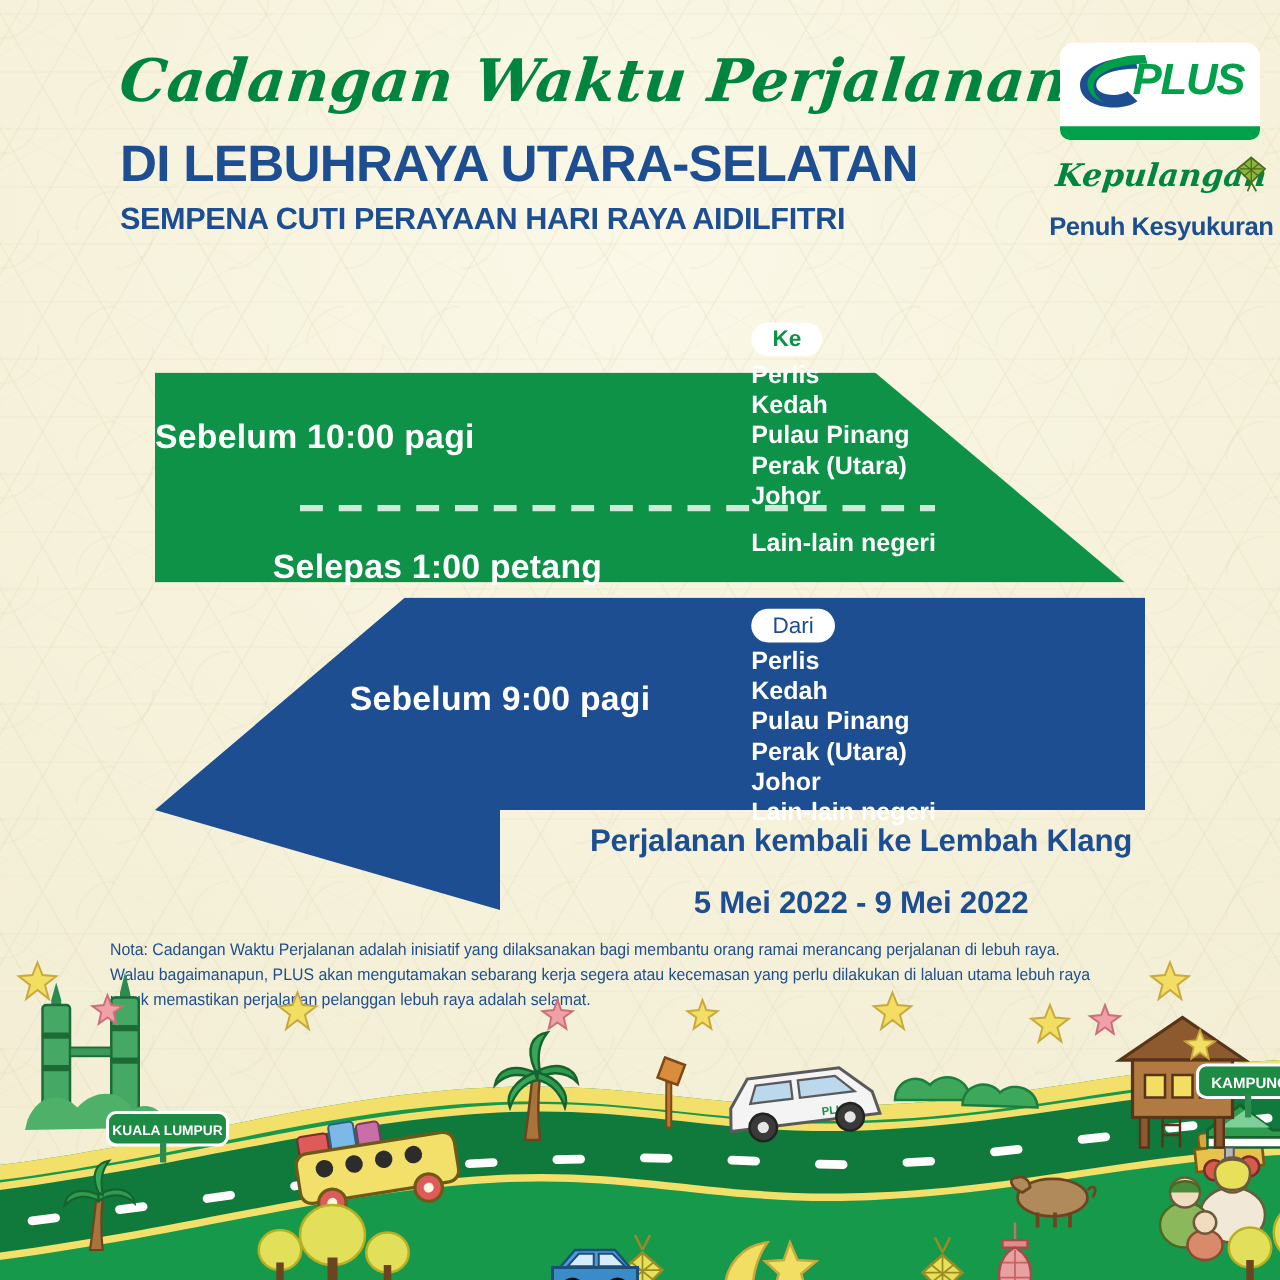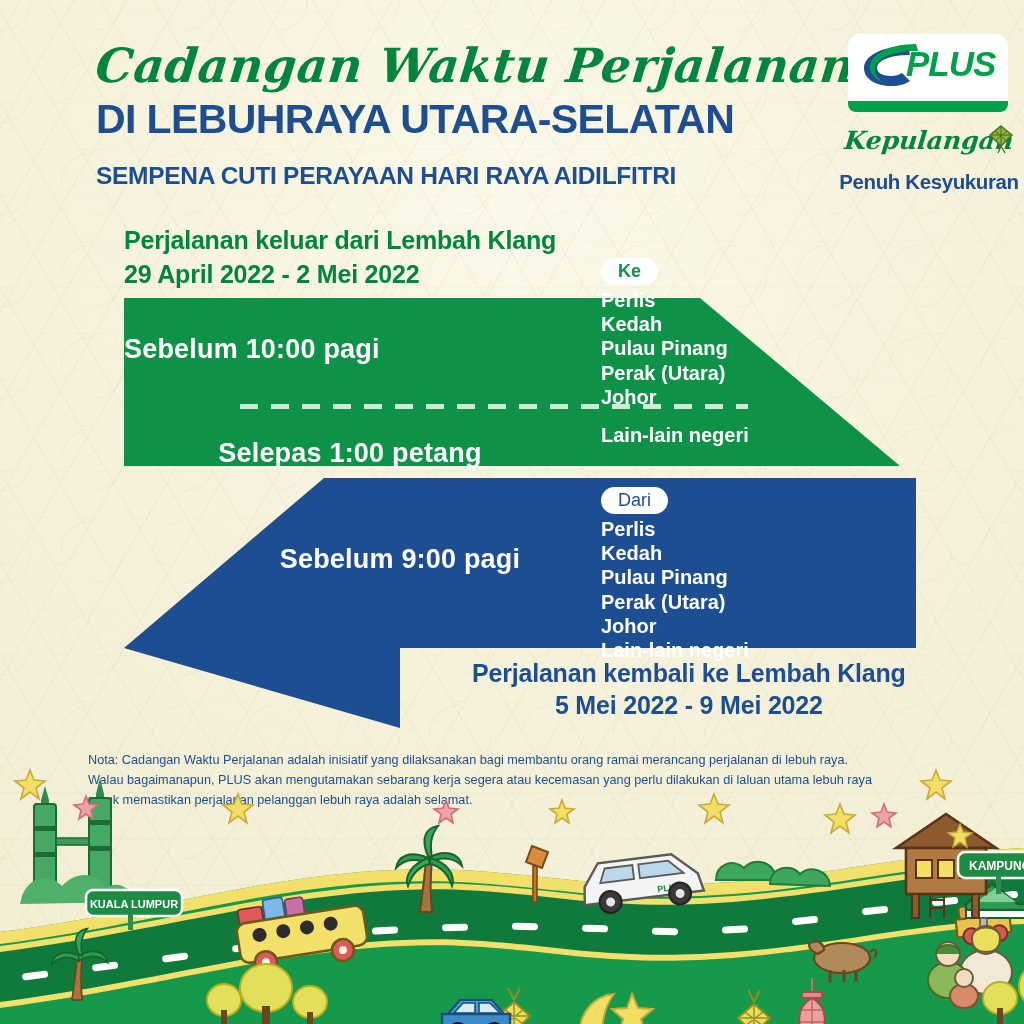--- a/index.html
+++ b/index.html
@@ -38,21 +38,21 @@
   .header{position:absolute;left:0;top:0;width:1024px;height:210px;}
   .title-script{
     position:absolute;left:96px;top:38px;width:660px;
     font-family:"DejaVu Serif",serif;
     font-style:italic;font-weight:700;
     font-size:47px;letter-spacing:.5px;
     color:#00853F;white-space:nowrap;
     transform:skewX(-6deg);
   }
   .title-main{
-    position:absolute;left:96px;top:96px;
+    position:absolute;left:96px;top:108px;
     font-size:41px;font-weight:700;letter-spacing:-.6px;
     color:#1C4E91;white-space:nowrap;
   }
   .title-sub{
     position:absolute;left:96px;top:162px;
     font-size:24.5px;font-weight:700;letter-spacing:-.3px;
     color:#1C4E91;white-space:nowrap;
   }
   
   .logo-card{
@@ -129,21 +129,21 @@
     position:absolute;left:601px;top:487px;
     background:#FFFFFF;border-radius:16px;padding:3px 17px;
     font-size:18px;font-weight:400;color:#1C4E91;
   }
   .b-list{
     position:absolute;left:601px;top:517px;
     font-size:20px;font-weight:700;color:#FFFFFF;line-height:1.21;
   }
   .blue-caption{position:absolute;left:472px;top:659px;text-align:center;}
   .blue-caption .l1{font-size:25px;font-weight:700;color:#1C4E91;letter-spacing:-.2px;}
-  .blue-caption .l2{font-size:25px;font-weight:700;color:#1C4E91;letter-spacing:-.2px;margin-top:3px;}
+  .blue-caption .l2{font-size:25px;font-weight:700;color:#1C4E91;letter-spacing:-.2px;margin-top:20px;}
 
   
   .note{
     position:absolute;left:88px;top:750px;width:842px;
     font-family:"Liberation Sans Narrow","Liberation Sans",sans-serif;
     font-size:13.5px;line-height:1.48;color:#1C4E91;
     transform:scaleX(.94);transform-origin:left top;
   }
 
   
@@ -178,24 +178,20 @@
   <div class="tagline">
     <span class="tagline-1">Kepulangan</span>
     <span class="tagline-2">Penuh Kesyukuran</span>
     <svg class="ketupat-logo" viewBox="0 0 30 32">
       <path d="M15 4 L26 13 L15 24 L4 13 Z" fill="#8CB63C" stroke="#4A6B1E" stroke-width="1.4"></path>
       <path d="M9 9 L21 19 M21 9 L9 19 M15 5 L15 23 M6 13 L24 13" stroke="#4A6B1E" stroke-width="1" fill="none"></path>
       <path d="M15 24 L12 31 M15 24 L19 31" stroke="#4A6B1E" stroke-width="1.4" fill="none"></path>
     </svg>
   </div>
 
-  <div class="green-caption">
-    <div class="l1">Perjalanan keluar dari Lembah Klang</div>
-    <div class="l2">29 April 2022 - 2 Mei 2022</div>
-  </div>
 
   <div class="greenblock-shape"></div>
   <div class="g-time1">Sebelum 10:00 pagi</div>
   <div class="g-dash"></div>
   <div class="g-time2">Selepas 1:00 petang</div>
 
   <div class="g-badge">Ke</div>
   <div class="g-list">
     <div>Perlis</div>
     <div>Kedah</div>

